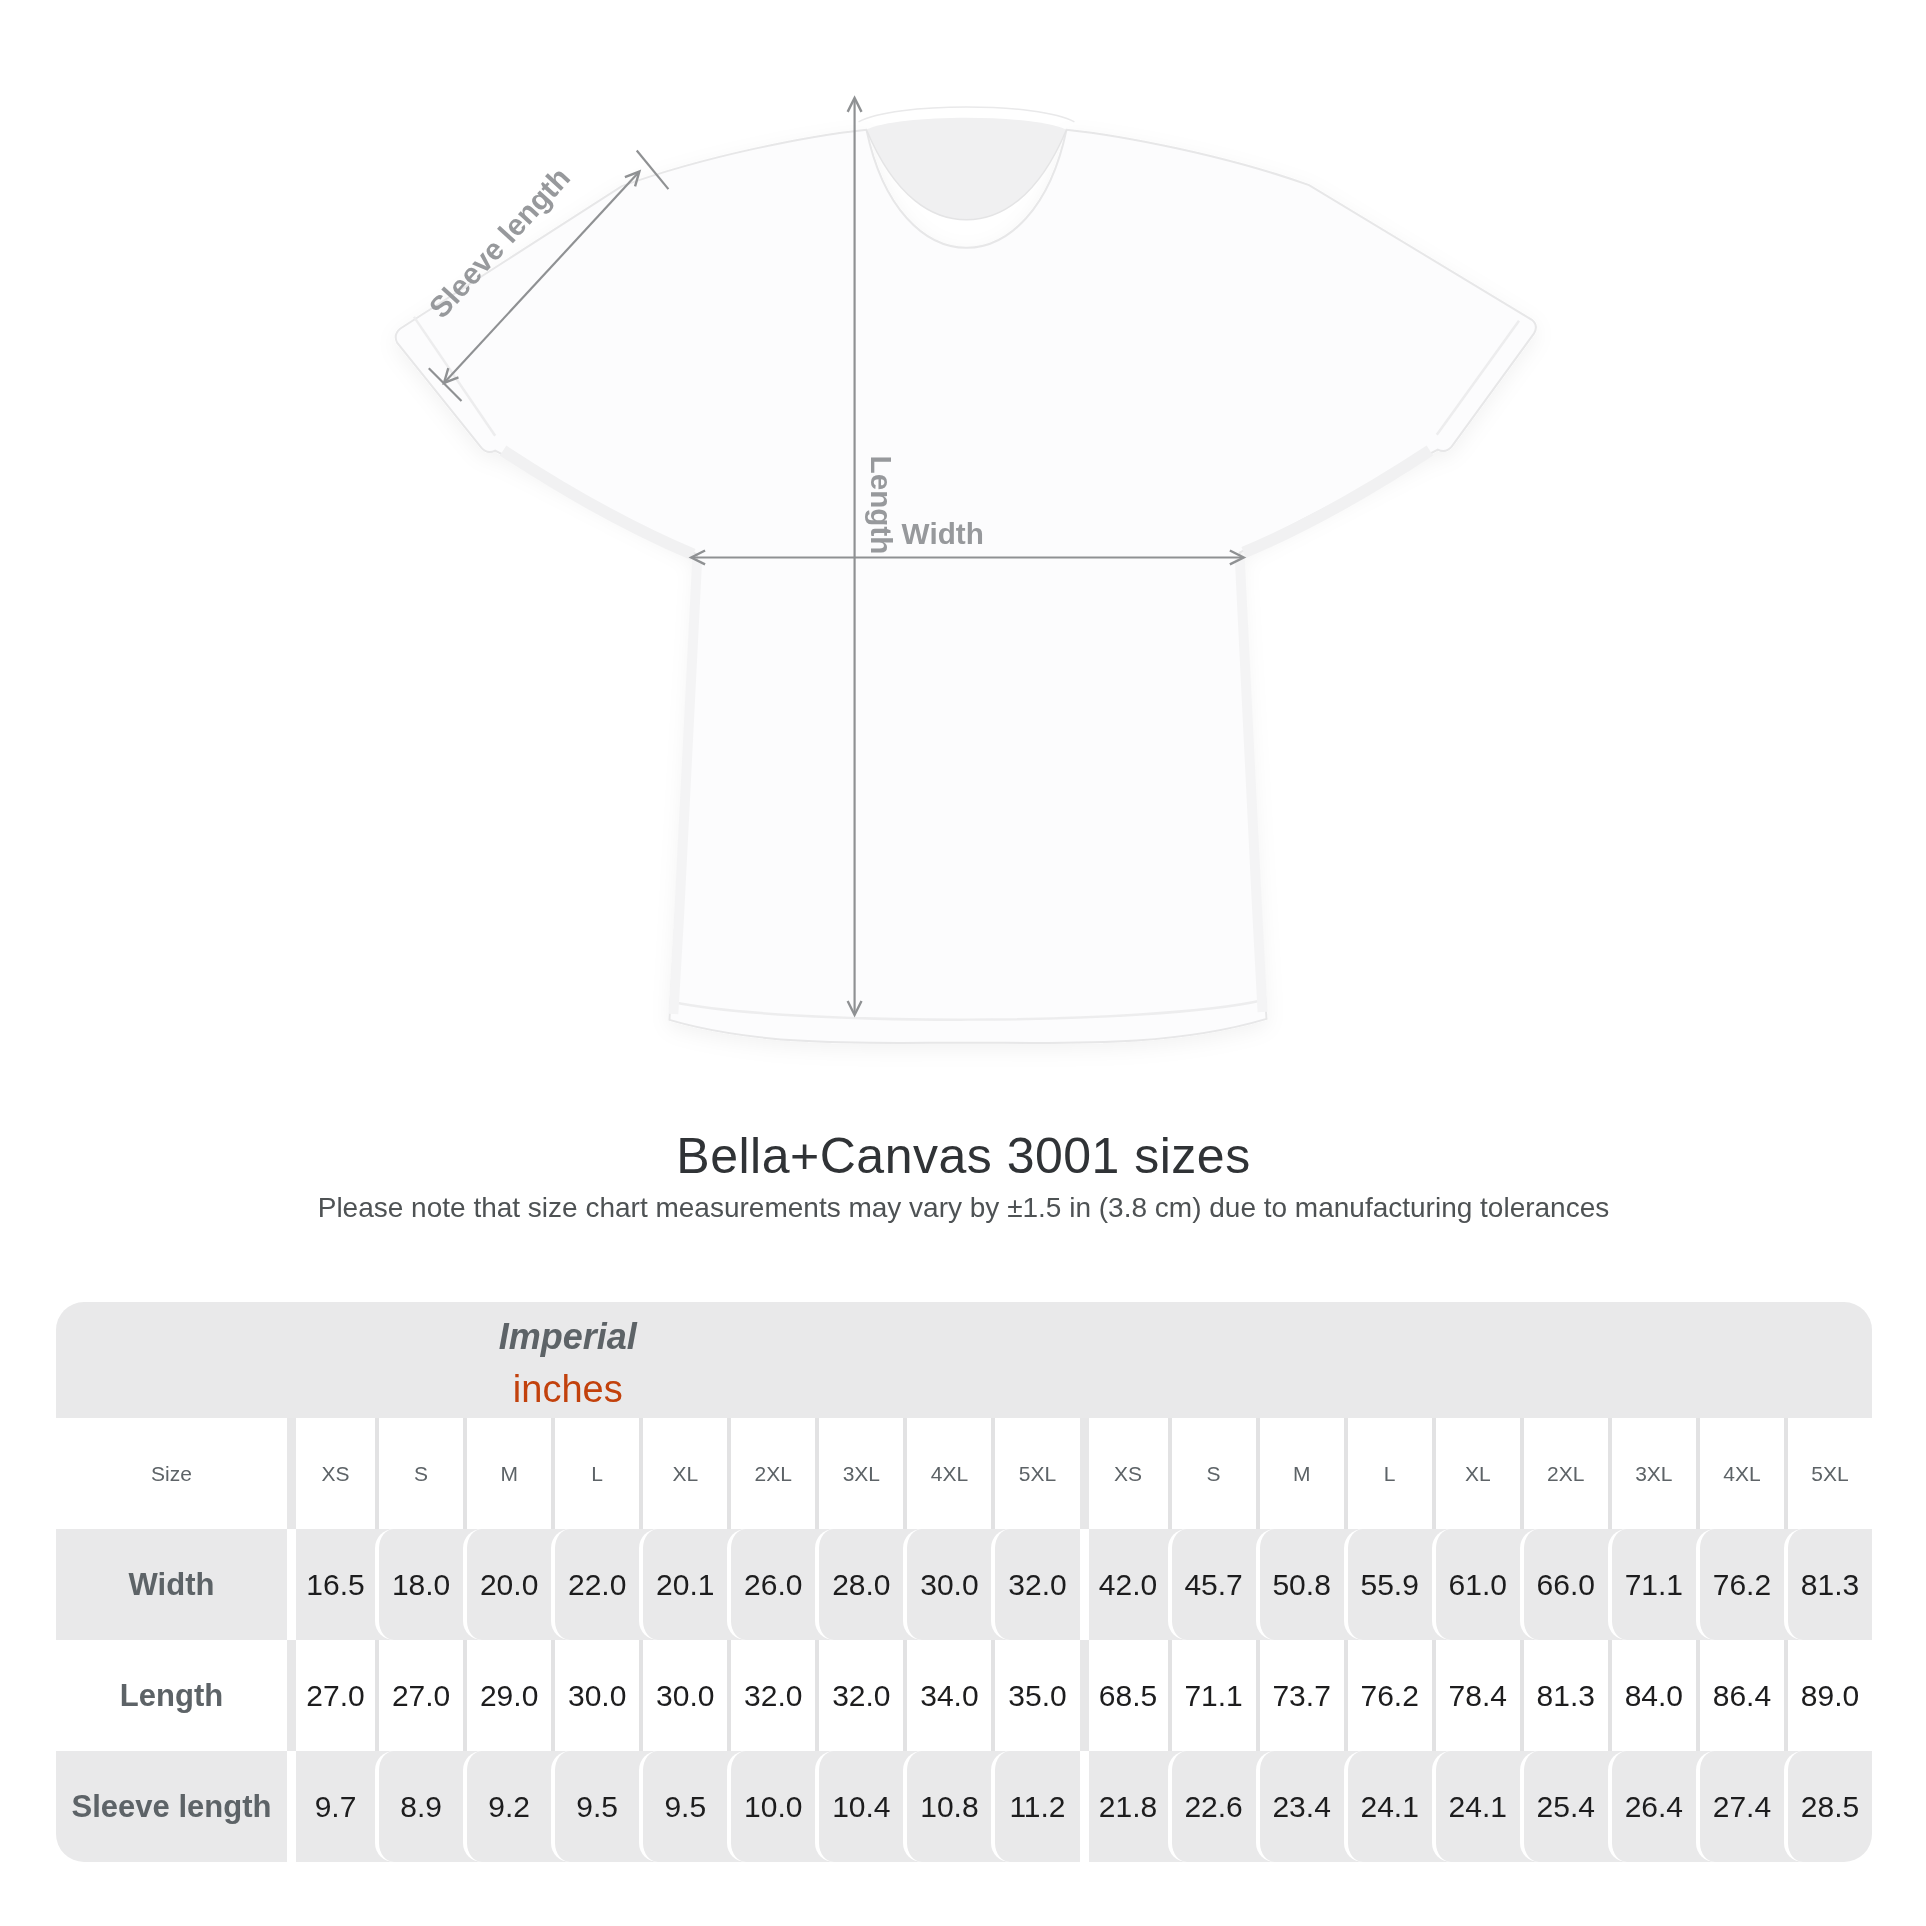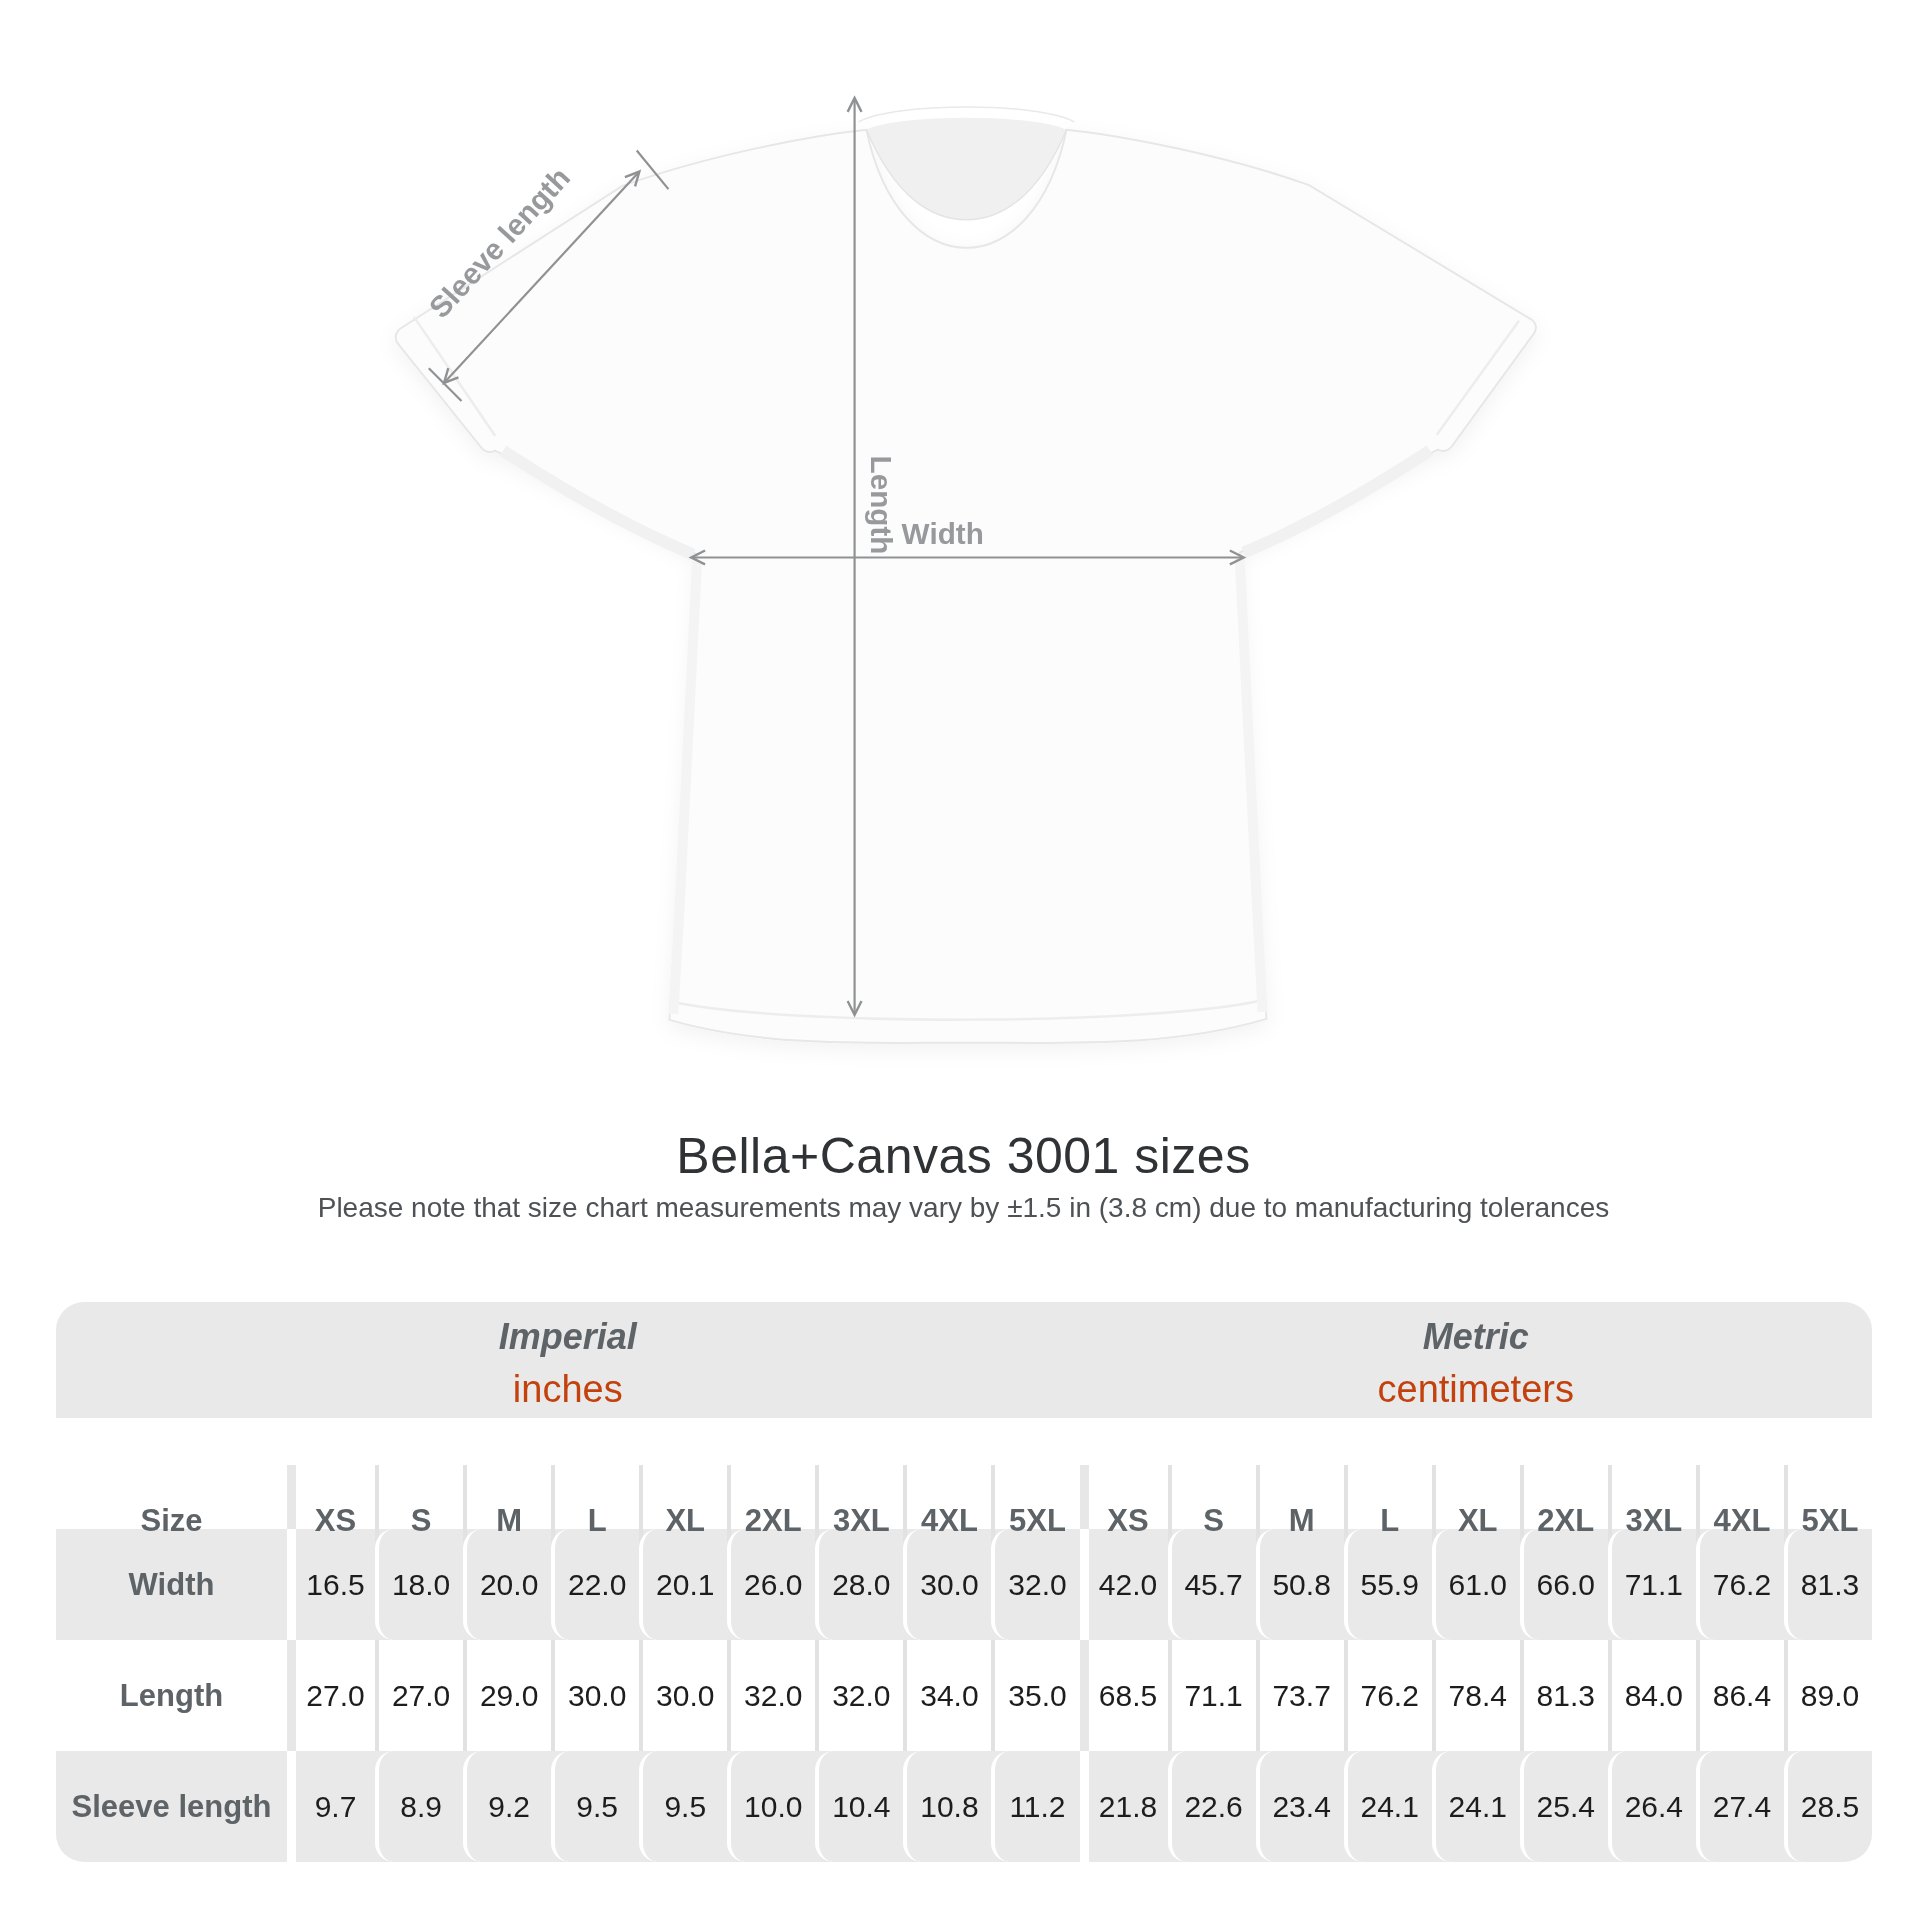--- a/index.html
+++ b/index.html
@@ -29,21 +29,21 @@
   .row{display:grid;grid-template-columns:231px repeat(18,1fr);height:111px;}
   .row.white{background:#ffffff;}
   .row.gray{background:#e9e9ea;}
   .cell{display:flex;align-items:center;justify-content:center;height:100%;
         font-size:30px;color:#1d1d1e;}
   .row.white .cell.c{border-left:4px solid #e2e2e3;}
   .row.white .cell.gsep{border-left:9px solid #e7e7e8;}
   .row.gray  .cell.c{border-left:4px solid #ffffff;border-radius:19px;}
   .row.gray  .cell.gsep{border-left:9px solid #ffffff;}
   .cell.rowlabel{font-weight:bold;font-size:31px;color:#5d6367;border-left:none !important;}
-  .row.head .cell{font-weight:bold;font-size:31px;color:#5d6367;margin-top:47px;}
+  .row.head .cell{font-weight:normal;font-size:21px;color:#5d6367;}
   .cell.corner{font-size:33px;}
 </style>
 </head>
 <body>
 
 <div class="page">
 
   <svg class="diagram" width="1927" height="1109" viewBox="0 0 1946 1120">
     <defs>
       <marker id="ah" markerUnits="userSpaceOnUse" markerWidth="22" markerHeight="22" refX="15" refY="9" orient="auto-start-reverse">
@@ -105,24 +105,20 @@
 
   <div class="title">Bella+Canvas 3001 sizes</div>
   <div class="note">Please note that size chart measurements may vary by ±1.5 in (3.8 cm) due to manufacturing tolerances</div>
 
   <div class="table">
 
     <div class="band">
       <div class="group imperial">
         <div class="gname">Imperial</div>
         <div class="gunit">inches</div>
-      </div>
-      <div class="group metric">
-        <div class="gname">Metric</div>
-        <div class="gunit">centimeters</div>
       </div>
     </div>
 
     <div class="row white head">
       <div class="cell rowlabel corner">Size</div>
       <div class="cell gsep">XS</div>
       <div class="cell c">S</div>
       <div class="cell c">M</div>
       <div class="cell c">L</div>
       <div class="cell c">XL</div>

